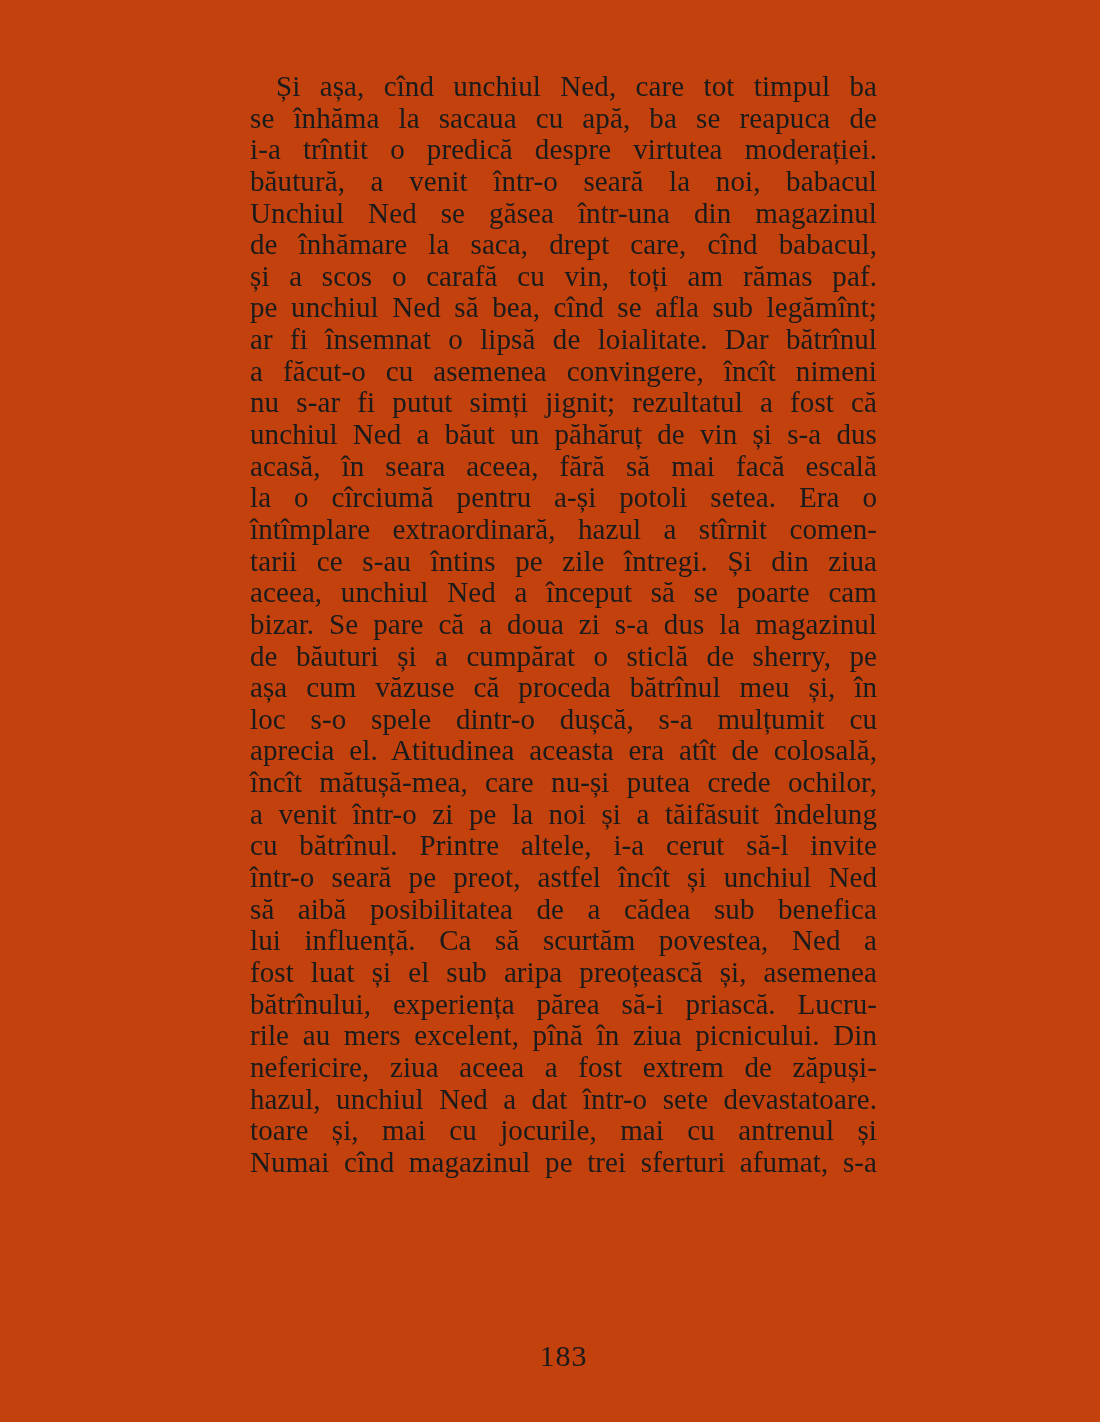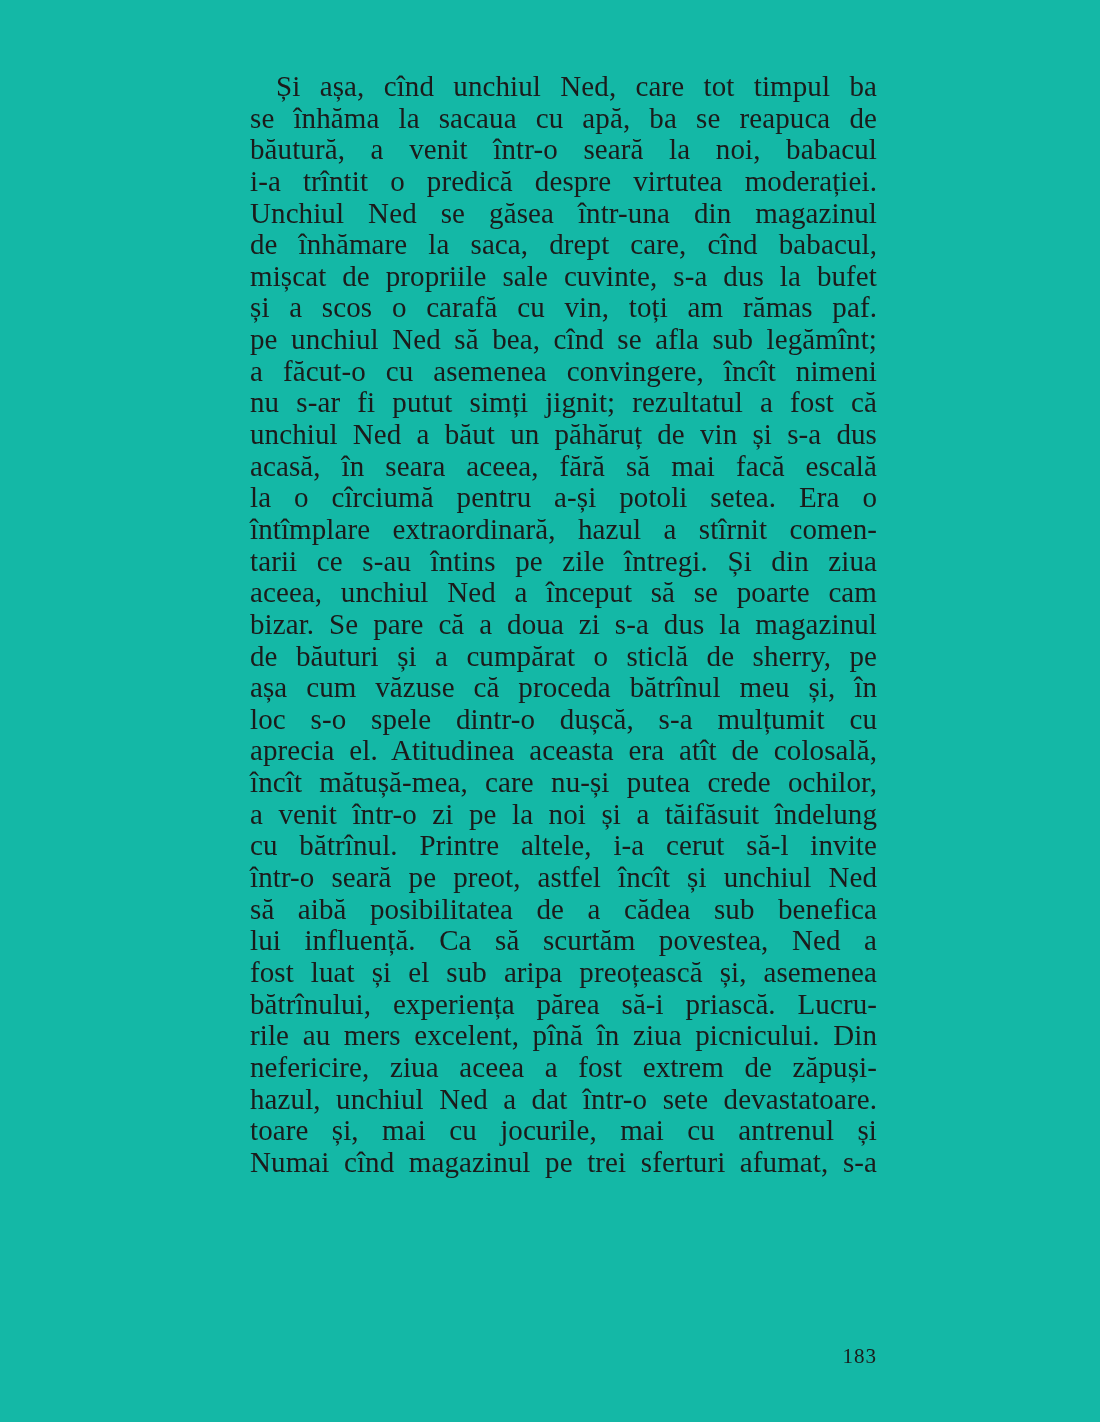--- a/index.html
+++ b/index.html
@@ -14,21 +14,21 @@
     font-family: "Liberation Serif", serif;
     color: #1b1b1b;
     overflow: hidden;
   }
   .book-page {
     position: absolute;
     left: 0;
     top: 0;
     width: 1100px;
     height: 1422px;
-    background: #14b8a6;
+    background: #c2410c;
   }
   .text-block {
     position: absolute;
     left: 250px;
     top: 71px;
     width: 627px;
   }
   .text-line {
     font-size: 29px;
     line-height: 31.65px;
@@ -41,40 +41,40 @@
   }
   .text-line.first {
     padding-left: 26px;
     box-sizing: border-box;
   }
   .page-number {
     position: absolute;
     left: 250px;
     top: 1340px;
     width: 627px;
-    font-size: 21px;
+    font-size: 30px;
     line-height: 32px;
-    text-align: right;
+    text-align: center;
     letter-spacing: 1px;
   }
 </style>
 </head>
 <body>
 
 <div class="book-page">
   <div class="text-block">
     <div class="text-line first">Și așa, cînd unchiul Ned, care tot timpul ba</div>
     <div class="text-line">se înhăma la sacaua cu apă, ba se reapuca de</div>
+    <div class="text-line">i-a trîntit o predică despre virtutea moderației.</div>
     <div class="text-line">băutură, a venit într-o seară la noi, babacul</div>
-    <div class="text-line">i-a trîntit o predică despre virtutea moderației.</div>
     <div class="text-line">Unchiul Ned se găsea într-una din magazinul</div>
     <div class="text-line">de înhămare la saca, drept care, cînd babacul,</div>
-    <div class="text-line">mișcat de propriile sale cuvinte, s-a dus la bufet</div>
     <div class="text-line">și a scos o carafă cu vin, toți am rămas paf.</div>
     <div class="text-line">pe unchiul Ned să bea, cînd se afla sub legămînt;</div>
+    <div class="text-line">ar fi însemnat o lipsă de loialitate. Dar bătrînul</div>
     <div class="text-line">a făcut-o cu asemenea convingere, încît nimeni</div>
     <div class="text-line">nu s-ar fi putut simți jignit; rezultatul a fost că</div>
     <div class="text-line">unchiul Ned a băut un păhăruț de vin și s-a dus</div>
     <div class="text-line">acasă, în seara aceea, fără să mai facă escală</div>
     <div class="text-line">la o cîrciumă pentru a-și potoli setea. Era o</div>
     <div class="text-line">întîmplare extraordinară, hazul a stîrnit comen-</div>
     <div class="text-line">tarii ce s-au întins pe zile întregi. Și din ziua</div>
     <div class="text-line">aceea, unchiul Ned a început să se poarte cam</div>
     <div class="text-line">bizar. Se pare că a doua zi s-a dus la magazinul</div>
     <div class="text-line">de băuturi și a cumpărat o sticlă de sherry, pe</div>

